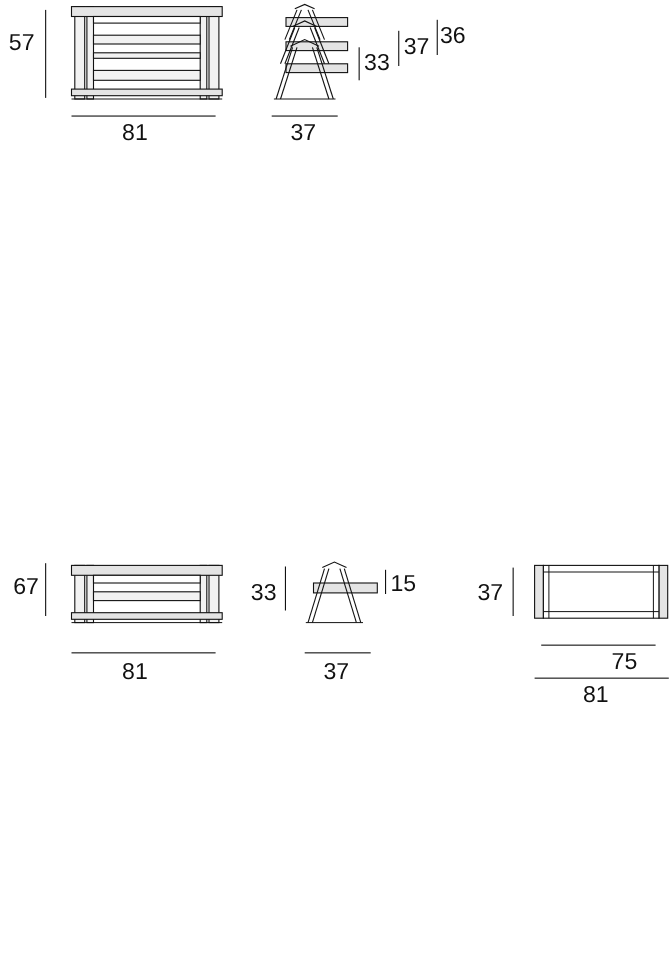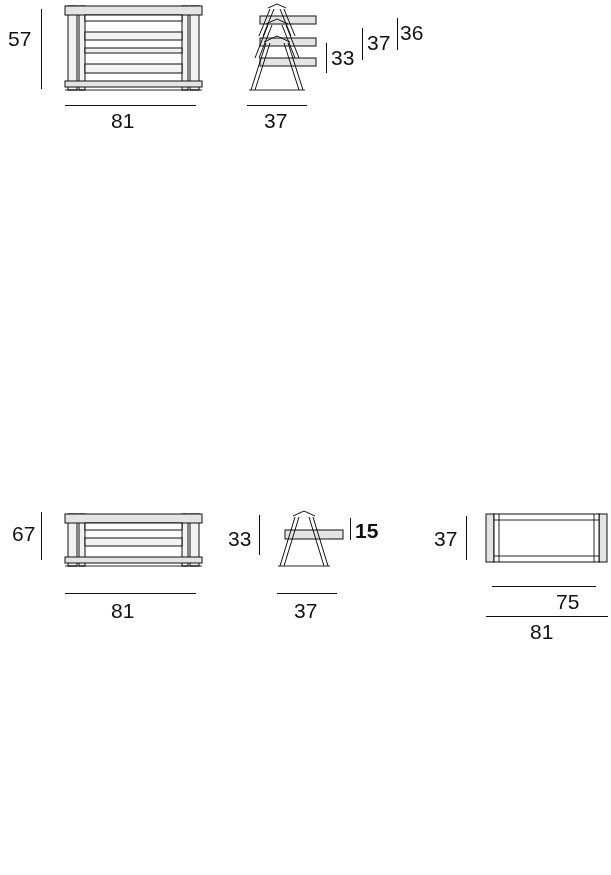--- a/index.html
+++ b/index.html
@@ -160,21 +160,21 @@
         <path class="ln" d="M48 9 L63 58"></path>
         <path class="ln" d="M44 9 L59 58"></path>
         <line class="ln-thin" x1="13" y1="58" x2="65" y2="58"></line>
       </svg>
     </div>
 
     <div class="tick-h" style="left:277px; top:345px; width:60px;"></div>
     <div class="dim" style="left:294px; top:352px;">37</div>
 
     <div class="tick-v" style="left:350px; top:270px; height:22px;"></div>
-    <div class="dim" style="left:355px; top:272px;font-weight:bold;">15</div>
+    <div class="dim" style="left:355px; top:272px;">15</div>
 
     <div class="dim" style="left:434px; top:280px;">37</div>
     <div class="tick-v" style="left:466px; top:268px; height:44px;"></div>
 
     <div class="draw" style="left:486px; top:264px;">
       <svg width="122" height="56" viewBox="0 0 122 56">
         <rect class="fill-md" x="0" y="2" width="8" height="48"></rect>
         <rect class="fill-md" x="113" y="2" width="8" height="48"></rect>
         <rect class="fill-w" x="8" y="2" width="105" height="48"></rect>
         <line class="ln-thin" x1="13" y1="2" x2="13" y2="50"></line>

